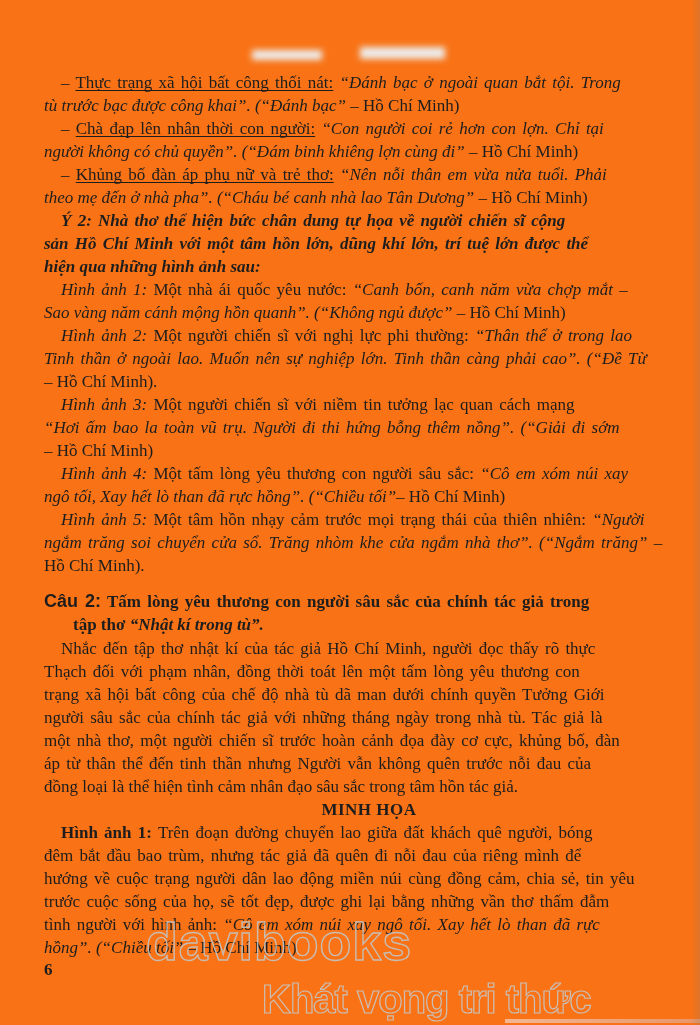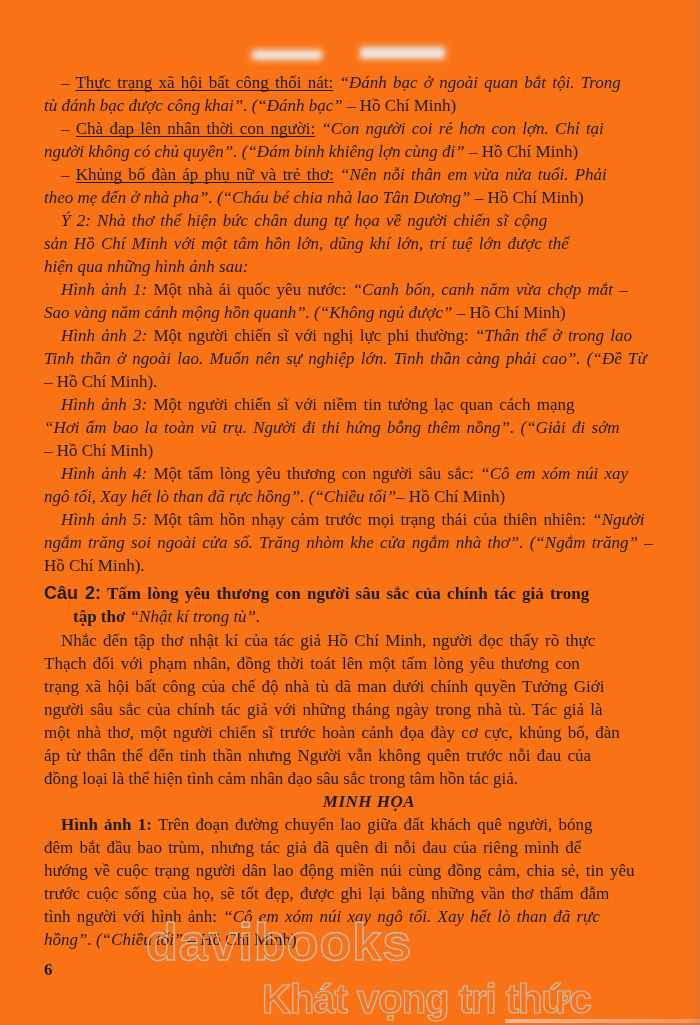--- a/index.html
+++ b/index.html
@@ -12,27 +12,27 @@
     color:#1d1d1d;
   }
   .text-column { position:absolute; left:44px; top:71px; width:652px; }
   .line { white-space:pre; font-size:17px; line-height:23px; height:23px; }
   .line.ind { padding-left:17px; }
   .line.full { word-spacing:2px; }
   .seg-r { }
   .seg-i { font-style:italic; }
   .seg-u { text-decoration:underline; text-decoration-skip-ink:none; text-underline-offset:2px; }
   .seg-b { font-weight:bold; }
-  .seg-bi { font-weight:normal; font-style:italic; }
+  .seg-bi { font-weight:bold; font-style:italic; }
   .seg-sb { font-family:"Liberation Sans", sans-serif; font-weight:bold; font-size:18px; }
-  .block-cau2 { margin-top:4px; }
+  .block-cau2 { margin-top:12px; }
   .block-cau2 .line { line-height:24px; height:24px; }
   .block-cau2 .line.cont { padding-left:29px; }
   .block-center { text-align:center; width:650px; }
-  .block-center .line { font-weight:bold; letter-spacing:0.5px;font-style:italic; }
+  .block-center .line { font-weight:bold; letter-spacing:0.5px; }
 
   .page-number {
     position:absolute; left:44px; top:960px;
     font-weight:bold; font-size:17px;
   }
 
   .watermark-brand {
     position:absolute; left:146px; top:912px;
     font-family:"Liberation Sans", sans-serif;
     font-weight:bold; font-size:52px; letter-spacing:1px;
@@ -73,44 +73,44 @@
 </head>
 <body>
 
 <div class="page">
   <div class="scan-smudge-1"></div>
   <div class="scan-smudge-2"></div>
 
   <div class="text-column">
       <div>
         <div class="line ind full"><span class="seg-r">– </span><span class="seg-u">Thực trạng xã hội bất công thối nát:</span><span class="seg-i"> “Đánh bạc ở ngoài quan bắt tội. Trong</span></div>
-        <div class="line"><span class="seg-i">tù đánh bạc được công khai”. (“Đánh bạc”</span><span class="seg-r"> – Hồ Chí Minh)</span></div>
+        <div class="line"><span class="seg-i">tù trước bạc được công khai”. (“Đánh bạc”</span><span class="seg-r"> – Hồ Chí Minh)</span></div>
         <div class="line ind full"><span class="seg-r">– </span><span class="seg-u">Chà đạp lên nhân thời con người:</span><span class="seg-i"> “Con người coi rẻ hơn con lợn. Chỉ tại</span></div>
         <div class="line"><span class="seg-i">người không có chủ quyền”. (“Đám binh khiêng lợn cùng đi”</span><span class="seg-r"> – Hồ Chí Minh)</span></div>
         <div class="line ind full"><span class="seg-r">– </span><span class="seg-u">Khủng bố đàn áp phụ nữ và trẻ thơ:</span><span class="seg-i"> “Nên nỗi thân em vừa nửa tuổi. Phải</span></div>
-        <div class="line"><span class="seg-i">theo mẹ đến ở nhà pha”. (“Cháu bé chia nhà lao Tân Dương”</span><span class="seg-r"> – Hồ Chí Minh)</span></div>
+        <div class="line"><span class="seg-i">theo mẹ đến ở nhà pha”. (“Cháu bé canh nhà lao Tân Dương”</span><span class="seg-r"> – Hồ Chí Minh)</span></div>
       </div>
       <div>
         <div class="line ind full"><span class="seg-bi">Ý 2: Nhà thơ thể hiện bức chân dung tự họa về người chiến sĩ cộng</span></div>
         <div class="line full"><span class="seg-bi">sản Hồ Chí Minh với một tâm hồn lớn, dũng khí lớn, trí tuệ lớn được thể</span></div>
         <div class="line"><span class="seg-bi">hiện qua những hình ảnh sau:</span></div>
       </div>
       <div>
         <div class="line ind full"><span class="seg-i">Hình ảnh 1:</span><span class="seg-r"> Một nhà ái quốc yêu nước: </span><span class="seg-i">“Canh bốn, canh năm vừa chợp mắt –</span></div>
         <div class="line"><span class="seg-i">Sao vàng năm cánh mộng hồn quanh”. (“Không ngủ được”</span><span class="seg-r"> – Hồ Chí Minh)</span></div>
         <div class="line ind full"><span class="seg-i">Hình ảnh 2:</span><span class="seg-r"> Một người chiến sĩ với nghị lực phi thường: </span><span class="seg-i">“Thân thể ở trong lao</span></div>
         <div class="line full"><span class="seg-i">Tinh thần ở ngoài lao. Muốn nên sự nghiệp lớn. Tinh thần càng phải cao”. (“Đề Từ</span></div>
         <div class="line"><span class="seg-r">– Hồ Chí Minh).</span></div>
         <div class="line ind full"><span class="seg-i">Hình ảnh 3:</span><span class="seg-r"> Một người chiến sĩ với niềm tin tưởng lạc quan cách mạng</span></div>
         <div class="line full"><span class="seg-i">“Hơi ấm bao la toàn vũ trụ. Người đi thi hứng bỗng thêm nồng”. (“Giải đi sớm</span></div>
         <div class="line"><span class="seg-r">– Hồ Chí Minh)</span></div>
         <div class="line ind full"><span class="seg-i">Hình ảnh 4:</span><span class="seg-r"> Một tấm lòng yêu thương con người sâu sắc: </span><span class="seg-i">“Cô em xóm núi xay</span></div>
         <div class="line"><span class="seg-i">ngô tối, Xay hết lò than đã rực hồng”. (“Chiều tối”</span><span class="seg-r">– Hồ Chí Minh)</span></div>
         <div class="line ind full"><span class="seg-i">Hình ảnh 5:</span><span class="seg-r"> Một tâm hồn nhạy cảm trước mọi trạng thái của thiên nhiên: </span><span class="seg-i">“Người</span></div>
-        <div class="line full"><span class="seg-i">ngắm trăng soi ngoài cửa sổ. Trăng nhòm khe cửa ngắm nhà thơ”. (“Ngắm trăng”</span><span class="seg-r"> –</span></div>
+        <div class="line full"><span class="seg-i">ngắm trăng soi chuyển cửa sổ. Trăng nhòm khe cửa ngắm nhà thơ”. (“Ngắm trăng”</span><span class="seg-r"> –</span></div>
         <div class="line"><span class="seg-r">Hồ Chí Minh).</span></div>
       </div>
       <div class="block-cau2">
         <div class="line full"><span class="seg-sb">Câu 2:</span><span class="seg-b"> Tấm lòng yêu thương con người sâu sắc của chính tác giả trong</span></div>
         <div class="line cont"><span class="seg-b">tập thơ </span><span class="seg-bi">“Nhật kí trong tù”.</span></div>
       </div>
       <div>
         <div class="line ind full"><span class="seg-r">Nhắc đến tập thơ nhật kí của tác giả Hồ Chí Minh, người đọc thấy rõ thực</span></div>
         <div class="line full"><span class="seg-r">Thạch đối với phạm nhân, đồng thời toát lên một tấm lòng yêu thương con</span></div>
         <div class="line full"><span class="seg-r">trạng xã hội bất công của chế độ nhà tù dã man dưới chính quyền Tưởng Giới</span></div>

